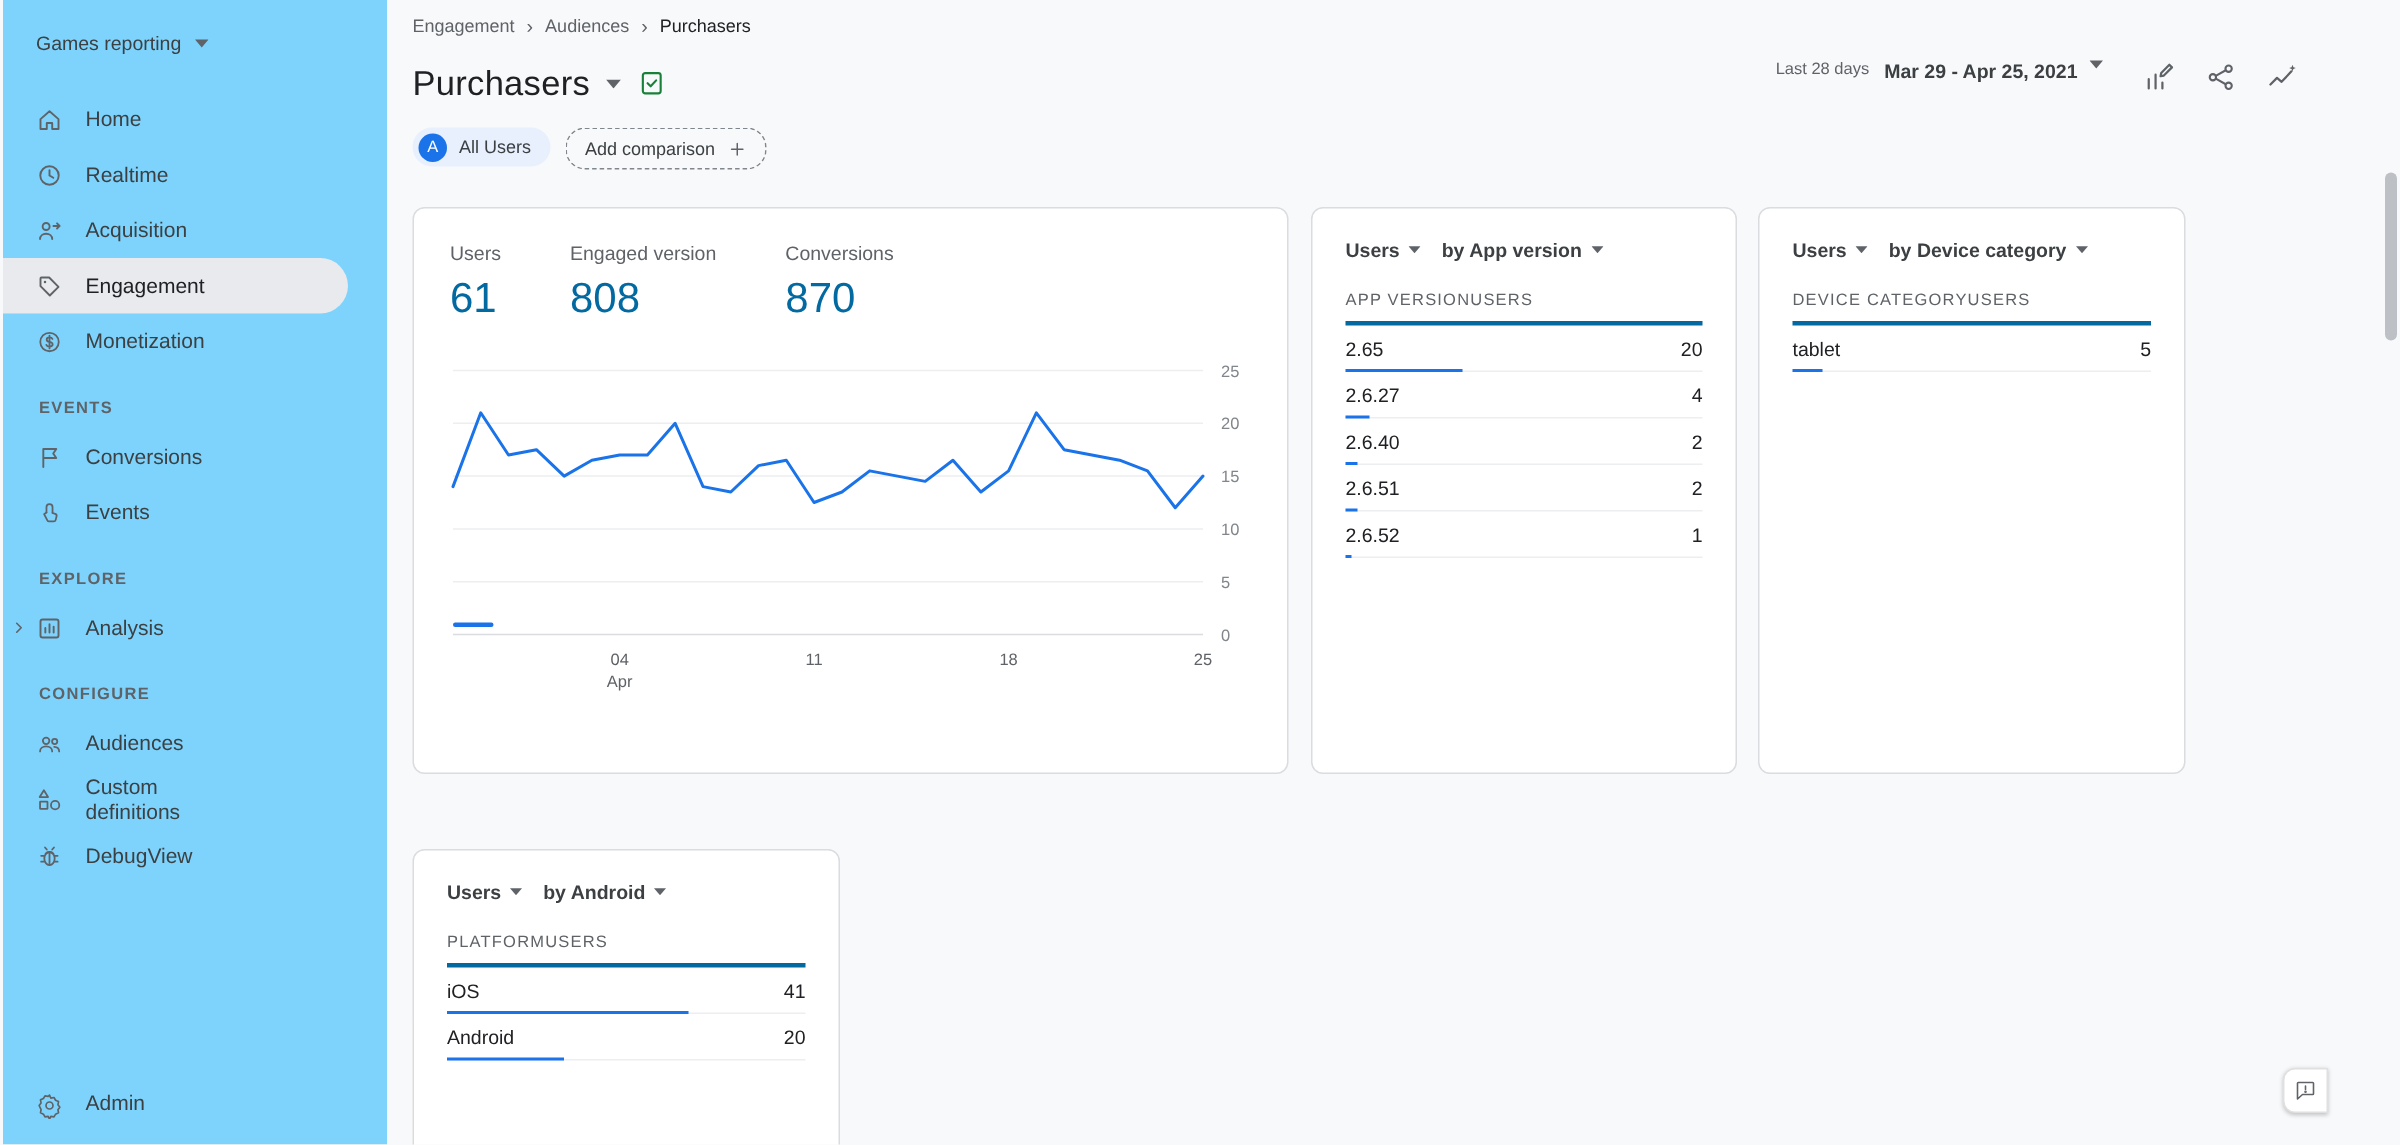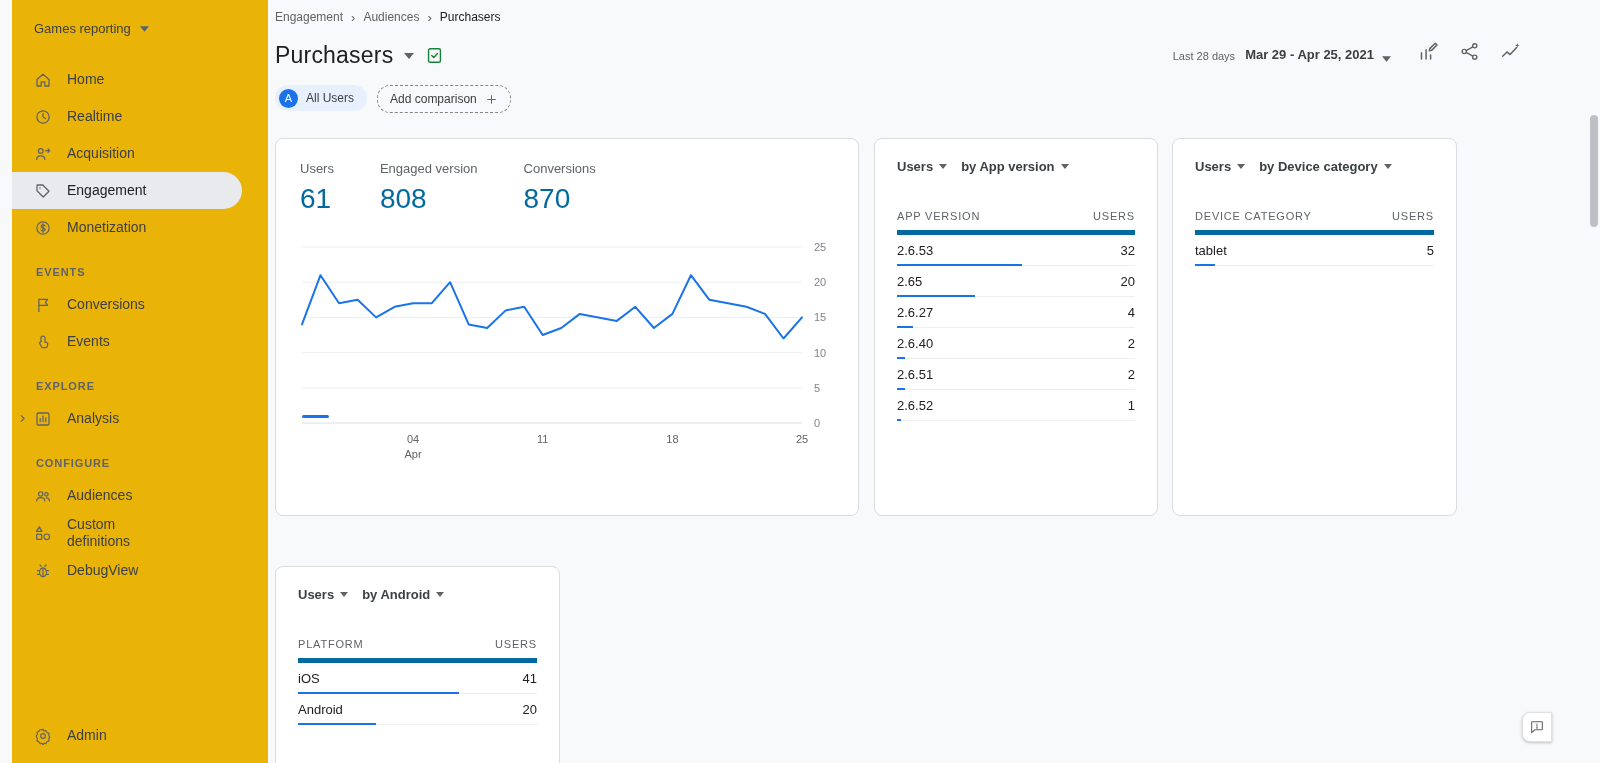--- a/index.html
+++ b/index.html
@@ -1,54 +1,54 @@
 <!DOCTYPE html>
 <html><head>
 <meta charset="utf-8">
 <style>
   html,body{margin:0;padding:0}
   body{width:1600px;height:763px;overflow:hidden;position:relative;background:#f8f9fa;
        font-family:"Liberation Sans","DejaVu Sans",sans-serif;color:#202124}
   .app{position:absolute;inset:0}
 
   
-  .sidebar{position:absolute;left:12px;top:0;bottom:0;width:256px;background:#eab308;z-index:5}
+  .sidebar{position:absolute;left:2px;top:0;bottom:0;width:256px;background:#7dd3fc;z-index:5}
   .property-selector{display:flex;align-items:center;gap:9px;padding:21px 0 0 22px;
                      font-size:13px;color:#3c4043;cursor:pointer;width:fit-content}
   .ps-caret{display:flex}
   .ps-caret svg{width:9px;height:6px;color:#5f6368}
   #sidebar-nav{margin-top:25px}
   .nav-section{font-size:11px;font-weight:bold;letter-spacing:.9px;color:#5f6368;padding:20px 0 8px 24px}
   .nav-item{position:relative;display:flex;align-items:center;min-height:37px;padding-left:22px;
             margin-right:26px;border-radius:0 19px 19px 0;font-size:14px;color:#3c4043;cursor:pointer}
   .nav-item.selected{background:#e8eaed;color:#202124}
   .nav-item .icon{width:18px;height:18px;margin-right:15px;color:#5f6368;flex:none;display:flex}
   .icon svg{width:100%;height:100%}
   .nav-label{max-width:106px;line-height:17px;padding:2px 0}
   .nav-item .expand{position:absolute;left:4px;top:12px;width:13px;height:13px;color:#5f6368;display:flex}
   .expand svg{width:100%;height:100%}
-  .admin-item{position:absolute;bottom:17px;left:0;display:flex;align-items:center;padding-left:22px;
+  .admin-item{position:absolute;bottom:17px;left:0;display:flex;align-items:flex-end;padding-left:22px;
               font-size:14px;color:#3c4043;cursor:pointer;width:100%}
   .admin-item .icon{width:18px;height:18px;margin-right:15px;color:#5f6368;display:flex}
 
   
   .breadcrumb{position:absolute;left:275px;top:10px;display:flex;align-items:center;gap:8px;
               font-size:12px;color:#5f6368}
   .bc-item{cursor:pointer}
   .bc-item.last{color:#202124}
   .bc-sep{font-size:13px;line-height:1;color:#5f6368}
 
   .title-row{position:absolute;left:275px;top:42px;display:flex;align-items:center;gap:11px}
   .page-title{font-size:23px;font-weight:400;color:#202124;margin:0;letter-spacing:.2px}
   .title-caret{display:flex;cursor:pointer}
   .title-caret svg{width:10px;height:6px;color:#5f6368}
   .saved-icon{display:flex;width:19px;height:19px;color:#188038}
   .saved-icon svg{width:100%;height:100%}
 
-  .date-controls{position:absolute;top:40px;right:78px;display:flex;align-items:flex-end}
+  .date-controls{position:absolute;top:40px;right:67px;display:flex;align-items:flex-start}
   .date-preset{font-size:11px;color:#5f6368;margin-right:10px}
   .date-value{font-size:13px;font-weight:bold;color:#3c4043;cursor:pointer}
   .date-caret{display:flex;margin-left:8px;cursor:pointer}
   .date-caret svg{width:9px;height:6px;color:#5f6368}
   #toolbar-icons{display:flex;gap:19px;margin-left:27px}
   .tb-btn{width:22px;height:22px;padding:0;border:0;background:none;color:#5f6368;cursor:pointer}
   .tb-btn svg{width:21px;height:21px}
   .tb-ic{display:flex}
 
   .chips{position:absolute;left:275px;top:85px;display:flex;gap:10px}
@@ -71,22 +71,22 @@
   .metric{cursor:pointer}
   .metric-label{font-size:13px;color:#5f6368}
   .metric-value{font-size:28px;color:#0369a1;margin-top:7px;font-weight:400}
   .chart-wrap{position:relative;margin-top:24px}
   .metric-indicator{position:absolute;left:2px;top:176px;width:27px;height:3px;background:#1a73e8;border-radius:2px}
 
   .bd-head{display:flex;align-items:center;gap:14px;font-size:13px;font-weight:bold;color:#3c4043}
   .bd-sel{display:flex;align-items:center;gap:6px;cursor:pointer}
   .hd-caret{display:flex}
   .hd-caret svg{width:8px;height:5px;color:#5f6368}
-  .bd-cols{display:flex;justify-content:space-between;margin-top:36px;padding-bottom:8px;
-           border-bottom:5px solid #0369a1;font-size:11px;letter-spacing:.8px;color:#5f6368}
+  .bd-cols{display:flex;justify-content:flex-start;margin-top:20px;padding-bottom:8px;
+           border-bottom:3px solid #0369a1;font-size:11px;letter-spacing:.8px;color:#5f6368}
   .bd-row{position:relative;display:flex;justify-content:space-between;align-items:center;height:30px;
           font-size:13px;color:#202124;border-bottom:1px solid #eceef0}
   .bd-bar{position:absolute;left:0;bottom:-1px;height:2px;background:#1a73e8}
 
   .scroll-thumb{position:absolute;right:2px;top:115px;width:8px;height:112px;border-radius:4px;
                 background:#bdc1c6;cursor:pointer;z-index:9}
   .feedback-btn{position:absolute;right:48px;bottom:21px;width:30px;height:30px;background:#fff;
                 border:1px solid #e0e0e0;border-radius:8px 0 0 8px;box-shadow:0 1px 3px rgba(60,64,67,.3);
                 display:flex;align-items:center;justify-content:center;color:#5f6368;cursor:pointer;padding:0}
   .feedback-btn svg{width:16px;height:16px}
@@ -361,25 +361,20 @@
                 <path d="M0 0h10L5 6Z" fill="currentColor"></path>
               </svg>
             </span>
           </span>
         </div>
         <div class="bd-cols">
           <span>APP VERSION</span>
           <span>USERS</span>
         </div>
         <div class="bd-row">
-          <span class="bd-name">2.6.53</span>
-          <span class="bd-val">32</span>
-          <span class="bd-bar" style="width:52.5%"></span>
-        </div>
-        <div class="bd-row">
           <span class="bd-name">2.65</span>
           <span class="bd-val">20</span>
           <span class="bd-bar" style="width:32.8%"></span>
         </div>
         <div class="bd-row">
           <span class="bd-name">2.6.27</span>
           <span class="bd-val">4</span>
           <span class="bd-bar" style="width:6.6%"></span>
         </div>
         <div class="bd-row">

